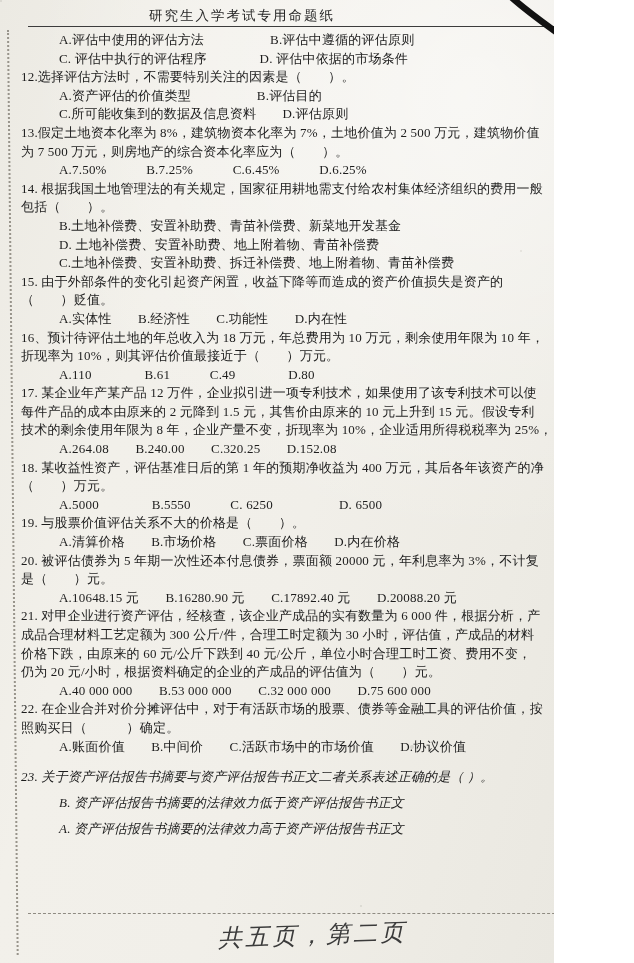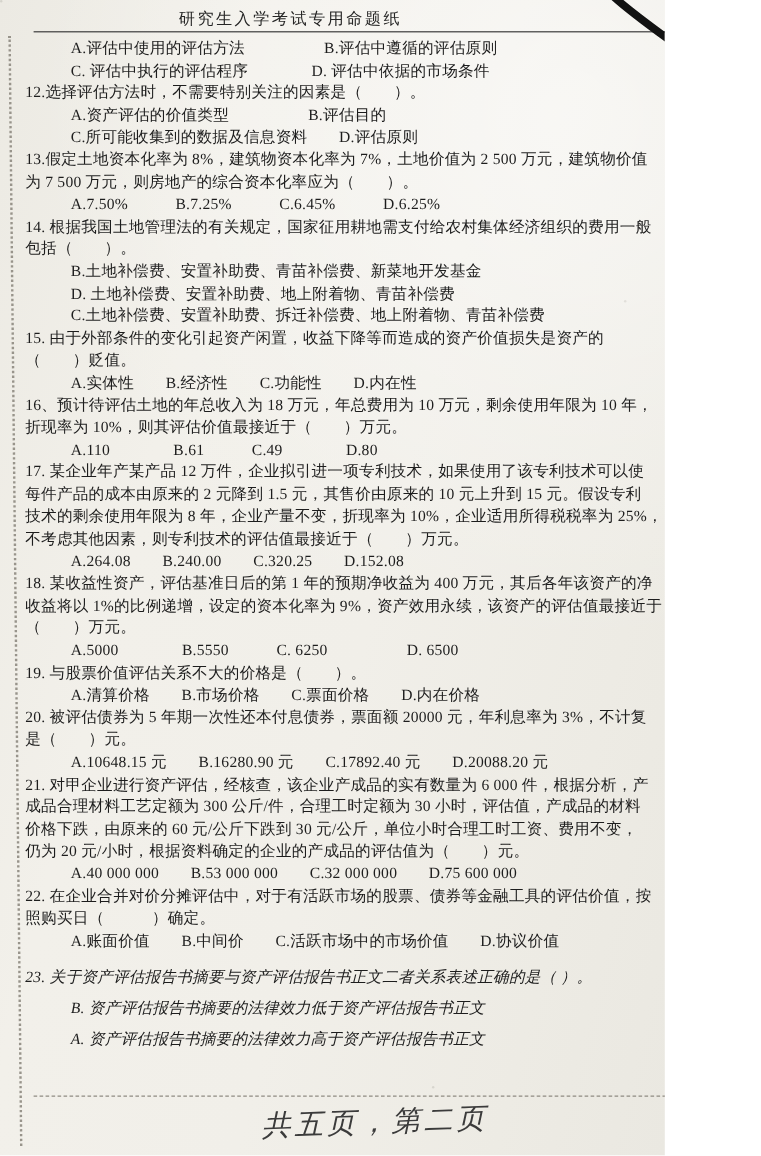--- a/index.html
+++ b/index.html
@@ -87,34 +87,32 @@
     <div class="ln opt">C.土地补偿费、安置补助费、拆迁补偿费、地上附着物、青苗补偿费</div>
     <div class="ln">15. 由于外部条件的变化引起资产闲置，收益下降等而造成的资产价值损失是资产的</div>
     <div class="ln">（　　）贬值。</div>
     <div class="ln opt">A.实体性　　B.经济性　　C.功能性　　D.内在性</div>
     <div class="ln">16、预计待评估土地的年总收入为 18 万元，年总费用为 10 万元，剩余使用年限为 10 年，</div>
     <div class="ln">折现率为 10%，则其评估价值最接近于（　　）万元。</div>
     <div class="ln opt">A.110　　　　B.61　　　C.49　　　　D.80</div>
     <div class="ln">17. 某企业年产某产品 12 万件，企业拟引进一项专利技术，如果使用了该专利技术可以使</div>
     <div class="ln">每件产品的成本由原来的 2 元降到 1.5 元，其售价由原来的 10 元上升到 15 元。假设专利</div>
     <div class="ln">技术的剩余使用年限为 8 年，企业产量不变，折现率为 10%，企业适用所得税税率为 25%，</div>
-    <div class="ln">不考虑其他因素，则专利技术的评估值最接近于（　　）万元。</div>
     <div class="ln opt">A.264.08　　B.240.00　　C.320.25　　D.152.08</div>
     <div class="ln">18. 某收益性资产，评估基准日后的第 1 年的预期净收益为 400 万元，其后各年该资产的净</div>
-    <div class="ln">收益将以 1%的比例递增，设定的资本化率为 9%，资产效用永续，该资产的评估值最接近于</div>
     <div class="ln">（　　）万元。</div>
     <div class="ln opt">A.5000　　　　B.5550　　　C. 6250　　　　　D. 6500</div>
     <div class="ln">19. 与股票价值评估关系不大的价格是（　　）。</div>
     <div class="ln opt">A.清算价格　　B.市场价格　　C.票面价格　　D.内在价格</div>
     <div class="ln">20. 被评估债券为 5 年期一次性还本付息债券，票面额 20000 元，年利息率为 3%，不计复</div>
     <div class="ln">是（　　）元。</div>
     <div class="ln opt">A.10648.15 元　　B.16280.90 元　　C.17892.40 元　　D.20088.20 元</div>
     <div class="ln">21. 对甲企业进行资产评估，经核查，该企业产成品的实有数量为 6 000 件，根据分析，产</div>
     <div class="ln">成品合理材料工艺定额为 300 公斤/件，合理工时定额为 30 小时，评估值，产成品的材料</div>
-    <div class="ln">价格下跌，由原来的 60 元/公斤下跌到 30 元/公斤，单位小时合理工时工资、费用不变，</div>
+    <div class="ln">价格下跌，由原来的 60 元/公斤下跌到 40 元/公斤，单位小时合理工时工资、费用不变，</div>
     <div class="ln">仍为 20 元/小时，根据资料确定的企业的产成品的评估值为（　　）元。</div>
     <div class="ln opt">A.40 000 000　　B.53 000 000　　C.32 000 000　　D.75 600 000</div>
     <div class="ln">22. 在企业合并对价分摊评估中，对于有活跃市场的股票、债券等金融工具的评估价值，按</div>
     <div class="ln">照购买日（　　　）确定。</div>
     <div class="ln opt">A.账面价值　　B.中间价　　C.活跃市场中的市场价值　　D.协议价值</div>
     <div class="gap"></div>
     <div class="ln q23">23. 关于资产评估报告书摘要与资产评估报告书正文二者关系表述正确的是（ ）。</div>
     <div class="ln q23 opt">B. 资产评估报告书摘要的法律效力低于资产评估报告书正文</div>
     <div class="ln q23 opt">A. 资产评估报告书摘要的法律效力高于资产评估报告书正文</div>
   </div>

